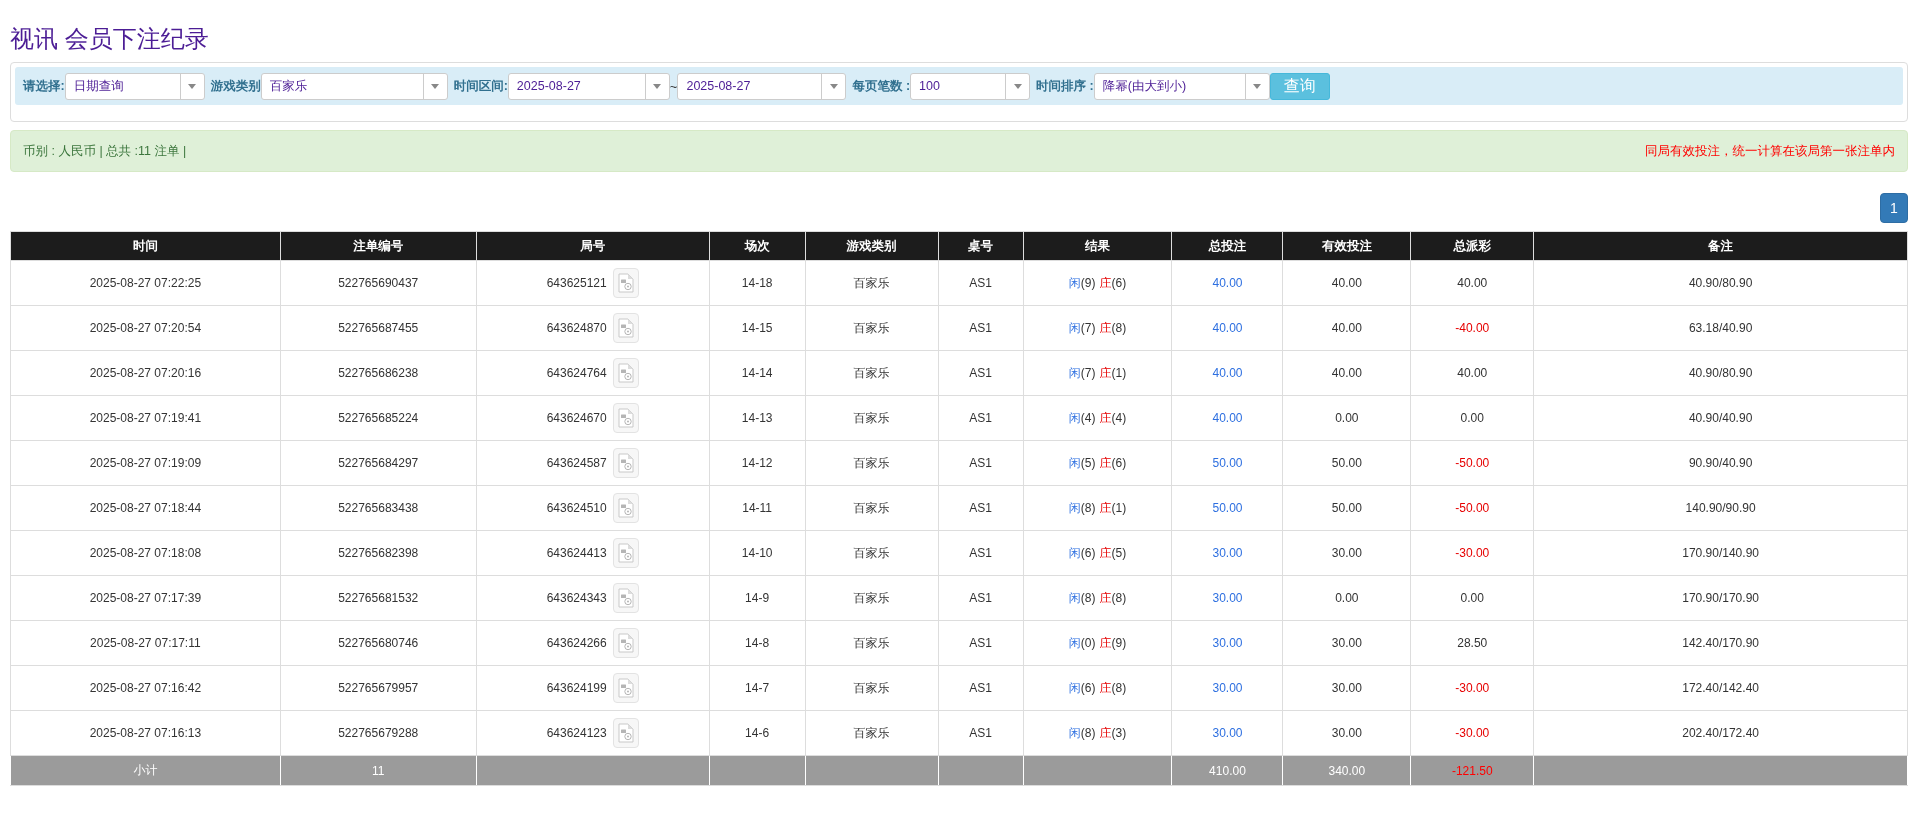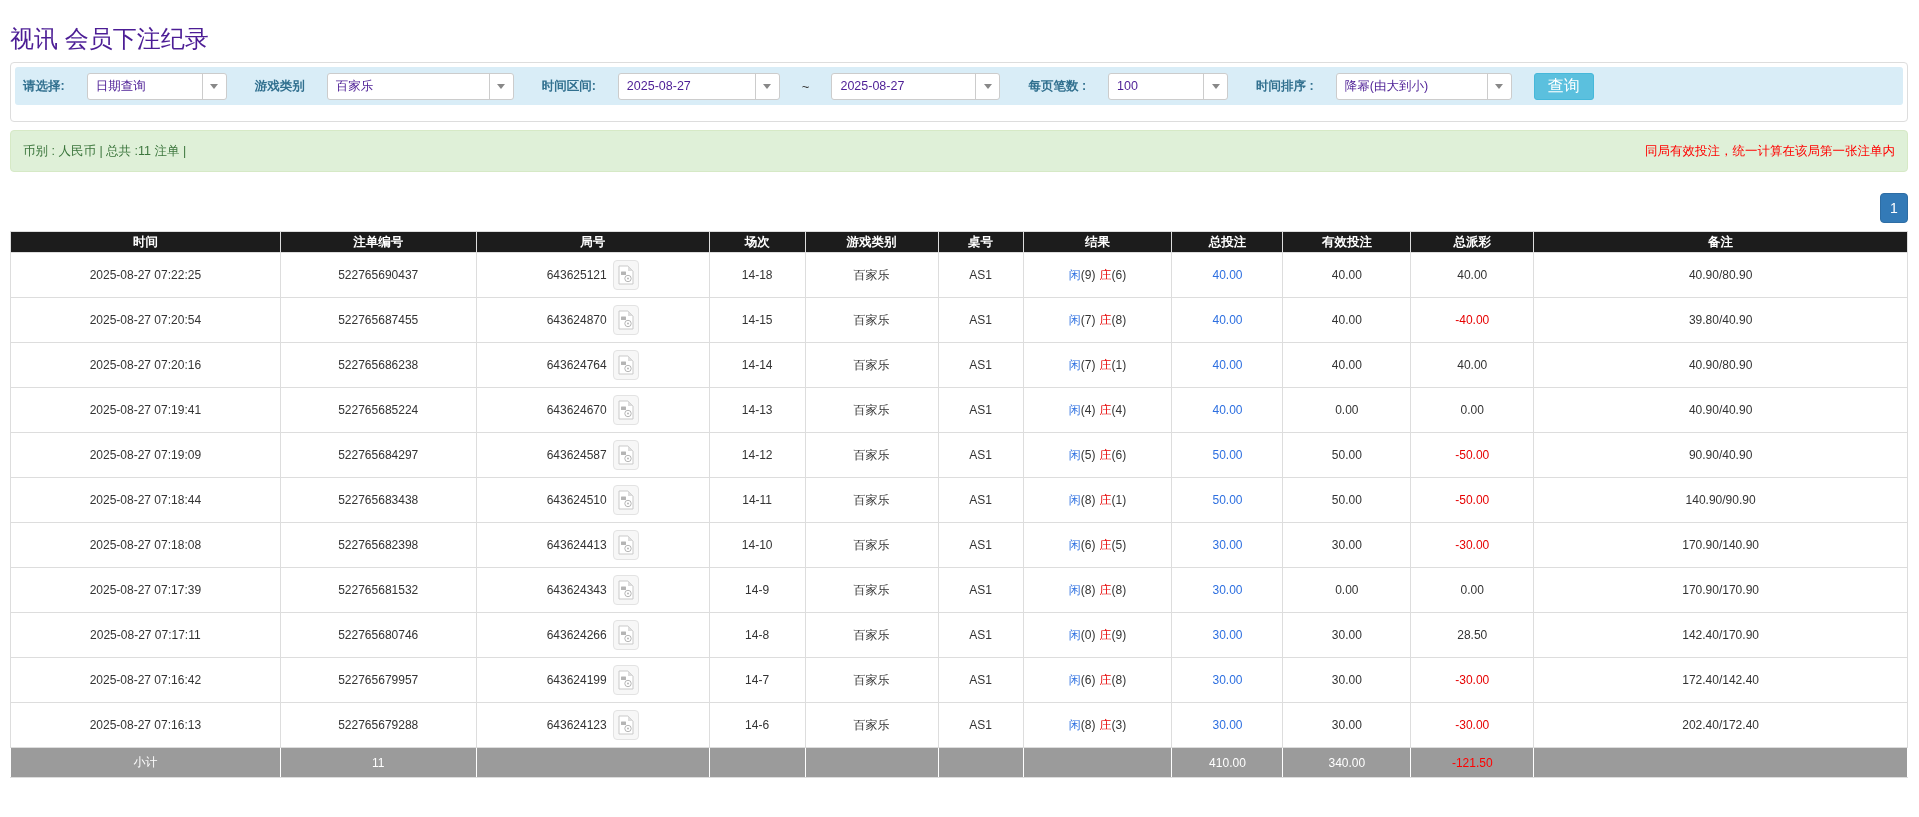--- a/index.html
+++ b/index.html
@@ -6,21 +6,21 @@
   html,body { width: 1919px; height: 817px; background: #fff;
     font-family: "Liberation Sans", "DejaVu Sans", sans-serif; color: #333; }
   .wrap { width: 1898px; margin: 0 11px 0 10px; }
 
   
   .page-title { font-size: 24px; font-weight: 400; color: #4c1d95; padding: 23px 0 7px 0; }
 
   
   .panel { border: 1px solid #ddd; border-radius: 4px; padding: 4px 4px 16px 4px; background: #fff; }
   .filter-bar { background: #d9edf7; border-radius: 3px; height: 38px;
-    display: flex; align-items: center; padding: 0 8px; gap: 22px; }
+    display: flex; align-items: center; padding: 0 8px; gap: 0; }
   .flabel { font-size: 12.5px; font-weight: bold; color: #31708f; white-space: nowrap; }
   .sel { display: flex; align-items: stretch; background: #fff; border: 1px solid #ccc;
     border-radius: 3px; height: 27px; cursor: pointer; }
   .sel .val { flex: 1; display: flex; align-items: center; padding: 8px 8px;
     font-size: 12.5px; color: #4c1d95; white-space: nowrap; overflow: hidden; }
   .sel .caret-box { width: 24px; border-left: 1px solid #ccc; display: flex;
     align-items: center; justify-content: center; }
   .caret { width: 0; height: 0; border-left: 4px solid transparent;
     border-right: 4px solid transparent; border-top: 5px solid #888; }
   .tilde { font-size: 13px; color: #333; }
@@ -36,21 +36,21 @@
 
   
   .pager { margin-top: 21px; text-align: right; height: 30px; }
   .page-btn { display: inline-block; min-width: 28px; height: 30px; line-height: 28px;
     background: #337ab7; border: 1px solid #2e6da4; color: #fff; font-size: 14px;
     text-align: center; border-radius: 4px; cursor: pointer; }
 
   
   table { width: 100%; border-collapse: collapse; table-layout: fixed; margin-top: 8px; }
   thead th { background: #1c1c1c; color: #fff; font-size: 12.5px; font-weight: bold;
-    height: 21px; border: 1px solid #ddd; text-align: center; }
+    height: 29px; border: 1px solid #ddd; text-align: center; }
   tbody td { height: 45px; border: 1px solid #ddd; text-align: center;
     font-size: 12px; color: #333; vertical-align: middle; }
   .round-cell-inner { display: flex; align-items: center; justify-content: center; gap: 6px; }
   .video-btn { width: 26px; height: 30px; background: #f7f7f7; border: 1px solid #e3e3e3;
     border-radius: 4px; cursor: pointer; display: inline-flex; align-items: center;
     justify-content: center; padding: 0; }
   .res-p { color: #2d6fe0; }
   .res-b { color: #e60000; margin-left: 4px; }
   .bet-link { color: #2d6fe0; text-decoration: none; cursor: pointer; }
   td.payout.neg { color: #e60000; }
@@ -207,21 +207,21 @@
     <td>百家乐</td>
     <td>AS1</td>
     <td>
       <span class="res-p">闲</span><span>(7)</span><span class="res-b">庄</span><span>(8)</span>
     </td>
     <td>
       <a class="bet-link">40.00</a>
     </td>
     <td>40.00</td>
     <td class="payout neg">-40.00</td>
-    <td>39.80/40.90</td>
+    <td>63.18/40.90</td>
   </tr>
         <tr>
     <td>2025-08-27 07:20:16</td>
     <td>522765686238</td>
     <td>
       <span class="round-cell-inner">
         <span>643624764</span>
         <button class="video-btn">
           <svg width="16" height="20" viewBox="0 0 16 20">
             <path d="M1 1 h9 l5 5 v13 h-14 z" fill="#ffffff" stroke="#c9c9c9" stroke-width="1"></path>

